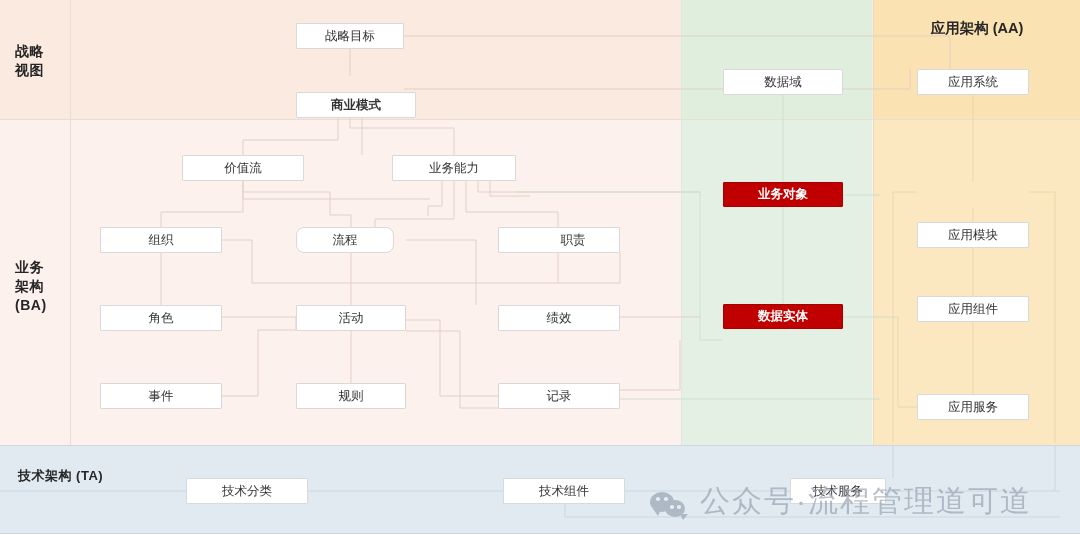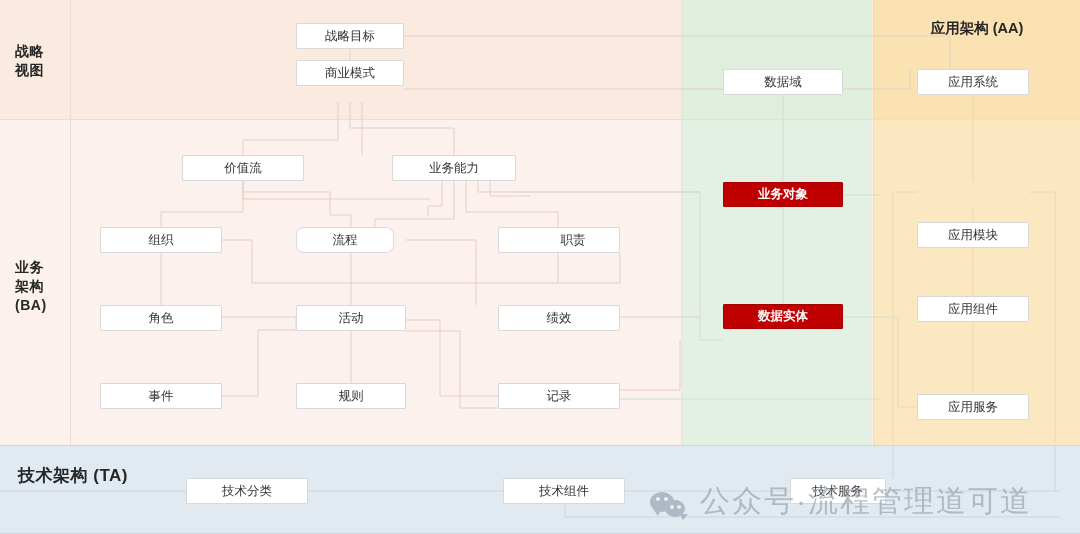--- a/index.html
+++ b/index.html
@@ -29,21 +29,21 @@
   .band-label{
     position:absolute;
     font-weight:bold;
     color:#262626;
     font-size:14px;
     line-height:19px;
     letter-spacing:.5px;
   }
   .lbl-strategy{left:15px;top:42px;}
   .lbl-ba{left:15px;top:258px;}
-  .lbl-ta{left:18px;top:466px;font-size:17px;}
+  .lbl-ta{left:18px;top:466px;font-size:13px;}
 
   
   .col-head{
     position:absolute;
     font-weight:bold;
     color:#262626;
     font-size:14.5px;
     text-align:center;
   }
   .head-da{left:682px;top:19px;width:190px;}
@@ -215,21 +215,21 @@
     <div>(BA)</div>
   </div>
   <div class="band-label lbl-ta">技术架构 (TA)</div>
 
   <div class="col-head head-aa">应用架构 (AA)</div>
 
   <div id="node-layer">
       <div class="node" style="left: 296px; top: 23px; width: 108px;">
         <span>战略目标</span>
       </div>
-      <div class="node" style="left: 296px; top: 60px; width: 108px;">
+      <div class="node" style="left: 296px; top: 92px; width: 120px; font-weight: bold;">
         <span>商业模式</span>
       </div>
       <div class="node" style="left: 182px; top: 155px; width: 122px;">
         <span>价值流</span>
       </div>
       <div class="node" style="left: 392px; top: 155px; width: 124px;">
         <span>业务能力</span>
       </div>
       <div class="node" style="left: 100px; top: 227px; width: 122px;">
         <span>组织</span>

